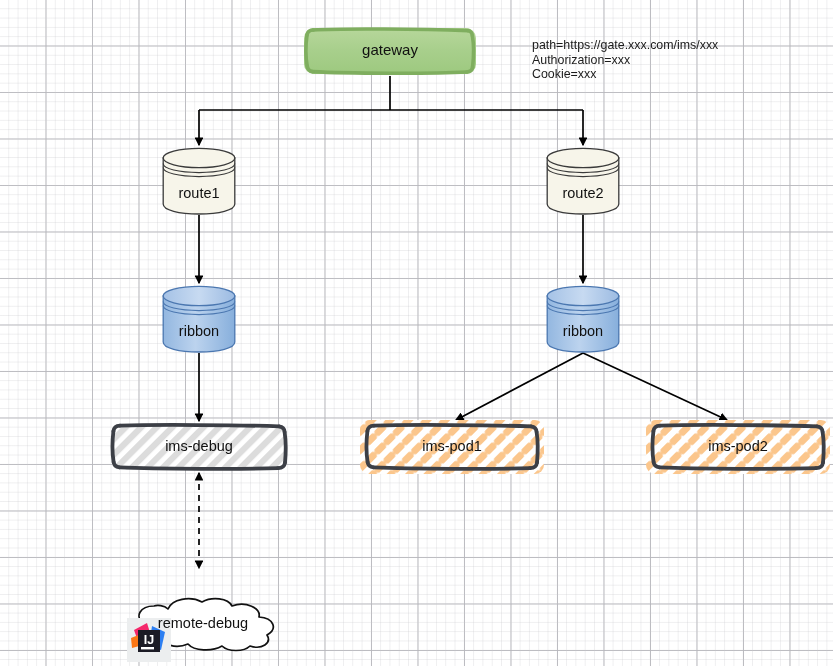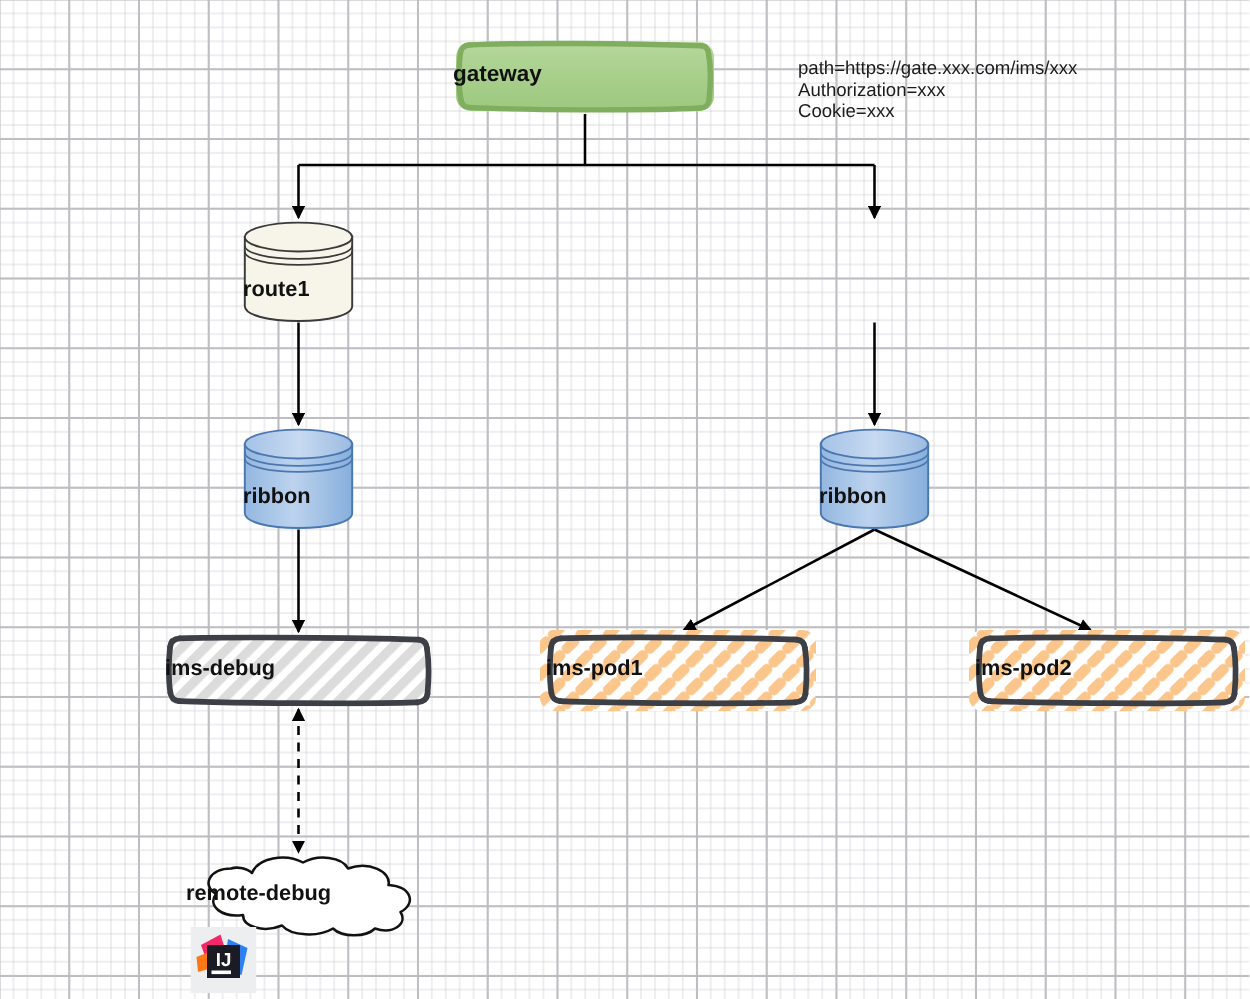--- a/index.html
+++ b/index.html
@@ -32,27 +32,26 @@
     width: 833px;
     height: 666px;
     pointer-events: none;
   }
   .node {
     position: absolute;
   }
   .node-label {
     position: absolute;
     left: 0; right: 0;
-    text-align: left;
+    text-align: center;
     font-family: "Liberation Sans", sans-serif;
     font-size: 14.5px;
     color: #111111;
     white-space: nowrap;
     z-index: 6;
-    font-weight: bold;
   }
 
   
   #gateway-node {
     left: 302px; top: 26px; width: 176px; height: 50px;
   }
   #gateway-node .gw-fill {
     position: absolute;
     left: 2px; top: 2px; right: 2px; bottom: 2px;
     border-radius: 10px;
@@ -76,21 +75,21 @@
   
   .hatchbox { height: 48px; }
   .hatchbox svg.sketch { position: absolute; left: 0; top: 0; }
   .hatchbox .node-label { top: 15px; }
 
   #ims-debug-node { left: 110px; top: 423px; width: 178px; }
   #ims-pod1-node  { left: 364px; top: 423px; width: 176px; }
   #ims-pod2-node  { left: 650px; top: 423px; width: 176px; }
 
   
-  #remote-debug-node { left: 124px; top: 568px; width: 158px; height: 58px; }
+  #remote-debug-node { left: 124px; top: 595px; width: 158px; height: 58px; }
   #remote-debug-node svg { position: absolute; left: 0; top: 0; }
   #remote-debug-node .node-label { top: 20px; font-size: 14.5px; }
 
   
   #annotation {
     position: absolute;
     left: 500px; top: 38px;
     font-family: "Liberation Sans", sans-serif;
     font-size: 12.4px;
     line-height: 14.6px;
@@ -166,20 +165,29 @@
   <div class="node cyl" id="route1-node">
     <svg viewBox="0 0 74 68" width="74" height="68">
       <path d="M 1.2 11 L 1.2 57 C 1.2 63.2, 17 67, 37 67 C 57 67, 72.8 63.2, 72.8 57 L 72.8 11 Z" fill="#f7f5ea" stroke="#3a3a3a" stroke-width="1.3"></path>
       <ellipse cx="37" cy="11" rx="35.8" ry="9.6" fill="#f7f5ea" stroke="#3a3a3a" stroke-width="1.3"></ellipse>
       <path d="M 1.2 16.6 C 1.2 21.9, 17 25.6, 37 25.6 C 57 25.6, 72.8 21.9, 72.8 16.6" fill="none" stroke="#3a3a3a" stroke-width="1.1"></path>
       <path d="M 1.2 20.6 C 1.2 25.9, 17 29.6, 37 29.6 C 57 29.6, 72.8 25.9, 72.8 20.6" fill="none" stroke="#3a3a3a" stroke-width="1.1"></path>
     </svg>
     <div class="node-label">route1</div>
   </div>
 
+  <div class="node cyl" id="route2-node">
+    <svg viewBox="0 0 74 68" width="74" height="68">
+      <path d="M 1.2 11 L 1.2 57 C 1.2 63.2, 17 67, 37 67 C 57 67, 72.8 63.2, 72.8 57 L 72.8 11 Z" fill="#f7f5ea" stroke="#3a3a3a" stroke-width="1.3"></path>
+      <ellipse cx="37" cy="11" rx="35.8" ry="9.6" fill="#f7f5ea" stroke="#3a3a3a" stroke-width="1.3"></ellipse>
+      <path d="M 1.2 16.6 C 1.2 21.9, 17 25.6, 37 25.6 C 57 25.6, 72.8 21.9, 72.8 16.6" fill="none" stroke="#3a3a3a" stroke-width="1.1"></path>
+      <path d="M 1.2 20.6 C 1.2 25.9, 17 29.6, 37 29.6 C 57 29.6, 72.8 25.9, 72.8 20.6" fill="none" stroke="#3a3a3a" stroke-width="1.1"></path>
+    </svg>
+    <div class="node-label">route2</div>
+  </div>
 
   <div class="node cyl" id="ribbon1-node">
     <svg viewBox="0 0 74 68" width="74" height="68">
       <defs>
         <linearGradient id="ribbonGrad1" x1="0" y1="0" x2="1" y2="0">
           <stop offset="0%" stop-color="#93b7e0"></stop>
           <stop offset="45%" stop-color="#bcd3ee"></stop>
           <stop offset="100%" stop-color="#87afdc"></stop>
         </linearGradient>
         <linearGradient id="ribbonTop1" x1="0" y1="0" x2="1" y2="0">

